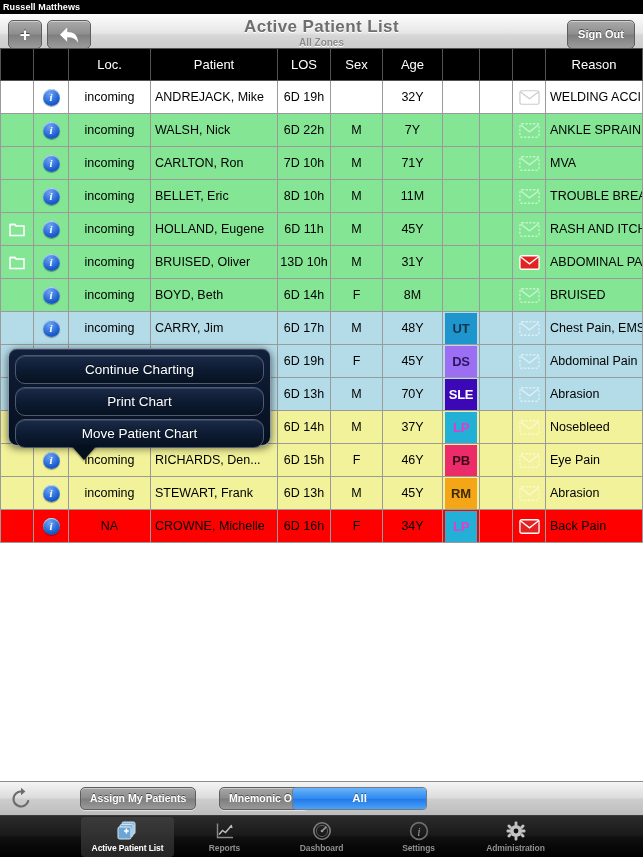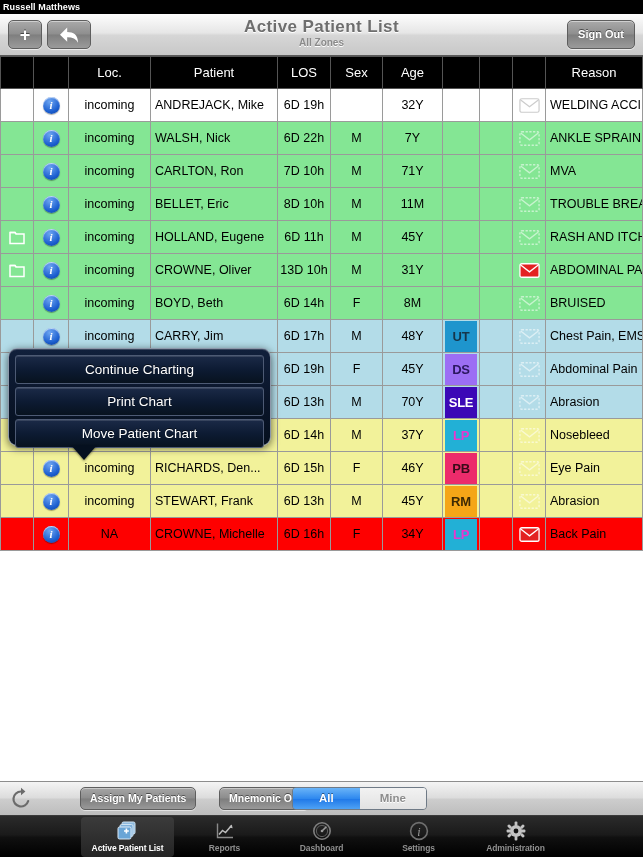--- a/index.html
+++ b/index.html
@@ -51,21 +51,21 @@
     color:#fff; font-size:18px; font-weight:bold; line-height:1;
     text-shadow:0 -1px 0 rgba(0,0,0,.5);
   }
   .back-glyph{
     position:absolute; left:50%; top:50%; transform:translate(-50%,-52%);
     width:22px; height:18px;
   }
 
   
   .table{
-    position:absolute; left:0; top:56px; width:643px;
+    position:absolute; left:0; top:48px; width:643px;
     border-collapse:collapse; table-layout:fixed;
   }
   .table td, .table th{
     border:1px solid #9a9a9a;
     font-size:12.5px; color:#000; height:33px; padding:0 2px;
     overflow:hidden; white-space:nowrap; text-align:center;
     vertical-align:middle;
   }
   .thead th{
     background:#000; color:#fff; font-size:13px; font-weight:normal;
@@ -126,21 +126,21 @@
   }
   .popover-arrow{
     position:absolute; left:71px; top:445px; width:0; height:0;
     border-left:13px solid transparent; border-right:13px solid transparent;
     border-top:15px solid #05101f;
     filter:drop-shadow(0 1px 1px rgba(0,0,0,.5));
     z-index:31;
   }
   .pop-item{
     height:29px; line-height:27px; margin-bottom:3px;
-    border:1px solid #4d5a74; border-radius:3px;
+    border:1px solid #4d5a74; border-radius:10px;
     background:linear-gradient(to bottom,#1b2a47 0%,#0d1b33 50%,#07121f 100%);
     box-shadow:inset 0 1px 0 rgba(255,255,255,.13);
     color:#ffffff; font-size:13.5px; text-align:center; cursor:pointer;
     text-shadow:0 -1px 0 rgba(0,0,0,.6);
   }
   .pop-item:last-child{ margin-bottom:0; }
 
   
   .toolbar{
     position:absolute; left:0; bottom:42px; width:643px; height:34px;
@@ -155,21 +155,21 @@
     background:linear-gradient(to bottom,#a6a6a6 0%,#8c8c8c 49%,#7d7d7d 51%,#999999 100%);
     border:1px solid #5e5e5e; border-radius:5px;
     box-shadow:inset 0 1px 0 rgba(255,255,255,.4), 0 1px 0 rgba(255,255,255,.55);
     color:#fff; font-size:10.5px; font-weight:bold; text-align:center;
     text-shadow:0 -1px 0 rgba(0,0,0,.5); padding:0 9px; cursor:pointer;margin-left:33px;
   }
   #btn-assign{ left:47px; }
   #btn-mnemonic{ left:186px; }
   .segmented{
     position:absolute; left:292px; top:5px; width:135px; height:23px;
-    border:1px solid #6f7a86; border-radius:4px; overflow:hidden; display:flex;
+    border:1px solid #6f7a86; border-radius:4px; overflow:hidden; display:flex;flex-direction:column;
   }
   .seg{
     flex:1; line-height:21px; font-size:11.5px; font-weight:bold; text-align:center;
     cursor:pointer;
   }
   .seg.active{
     background:linear-gradient(to bottom,#6ab4f8 0%,#2f89ef 50%,#1f78e8 52%,#4ea2f5 100%);
     color:#fff; text-shadow:0 -1px 0 rgba(0,0,0,.45);
   }
   .seg.idle{
@@ -321,21 +321,21 @@
             </svg></td>
           <td class="c-reason">RASH AND ITCH</td>
         </tr>
         <tr class="row-green">
           <td class="c-flag"><svg class="folder-icon" viewBox="0 0 16 15">
               <path d="M1 2.5h5l1.2 1.6H15v9.4H1z" fill="none" stroke="#ffffff" stroke-width="1.5"></path>
               <path d="M1 2.5h5l1.2 1.6" fill="none" stroke="#ffffff" stroke-width="1.5"></path>
             </svg></td>
           <td class="c-info"><span class="info-icon">i</span></td>
           <td class="c-loc">incoming</td>
-          <td class="c-pat">CROWNE, Oliver</td>
+          <td class="c-pat">BRUISED, Oliver</td>
           <td class="c-los">13D 10h</td>
           <td class="c-sex">M</td>
           <td class="c-age">31Y</td>
           <td class="c-badge"></td>
           <td class="c-mark"></td>
           <td class="c-env"><svg class="env-icon" viewBox="0 0 22 16">
               <rect x="0.8" y="0.8" width="20.4" height="14.4" rx="2" fill="#e32222" stroke="#ffffff" stroke-width="1.4"></rect>
               <path d="M1.6 2.2 L11 9.4 L20.4 2.2" fill="none" stroke="#ffffff" stroke-width="1.4"></path>
             </svg></td>
           <td class="c-reason">ABDOMINAL PA</td>

